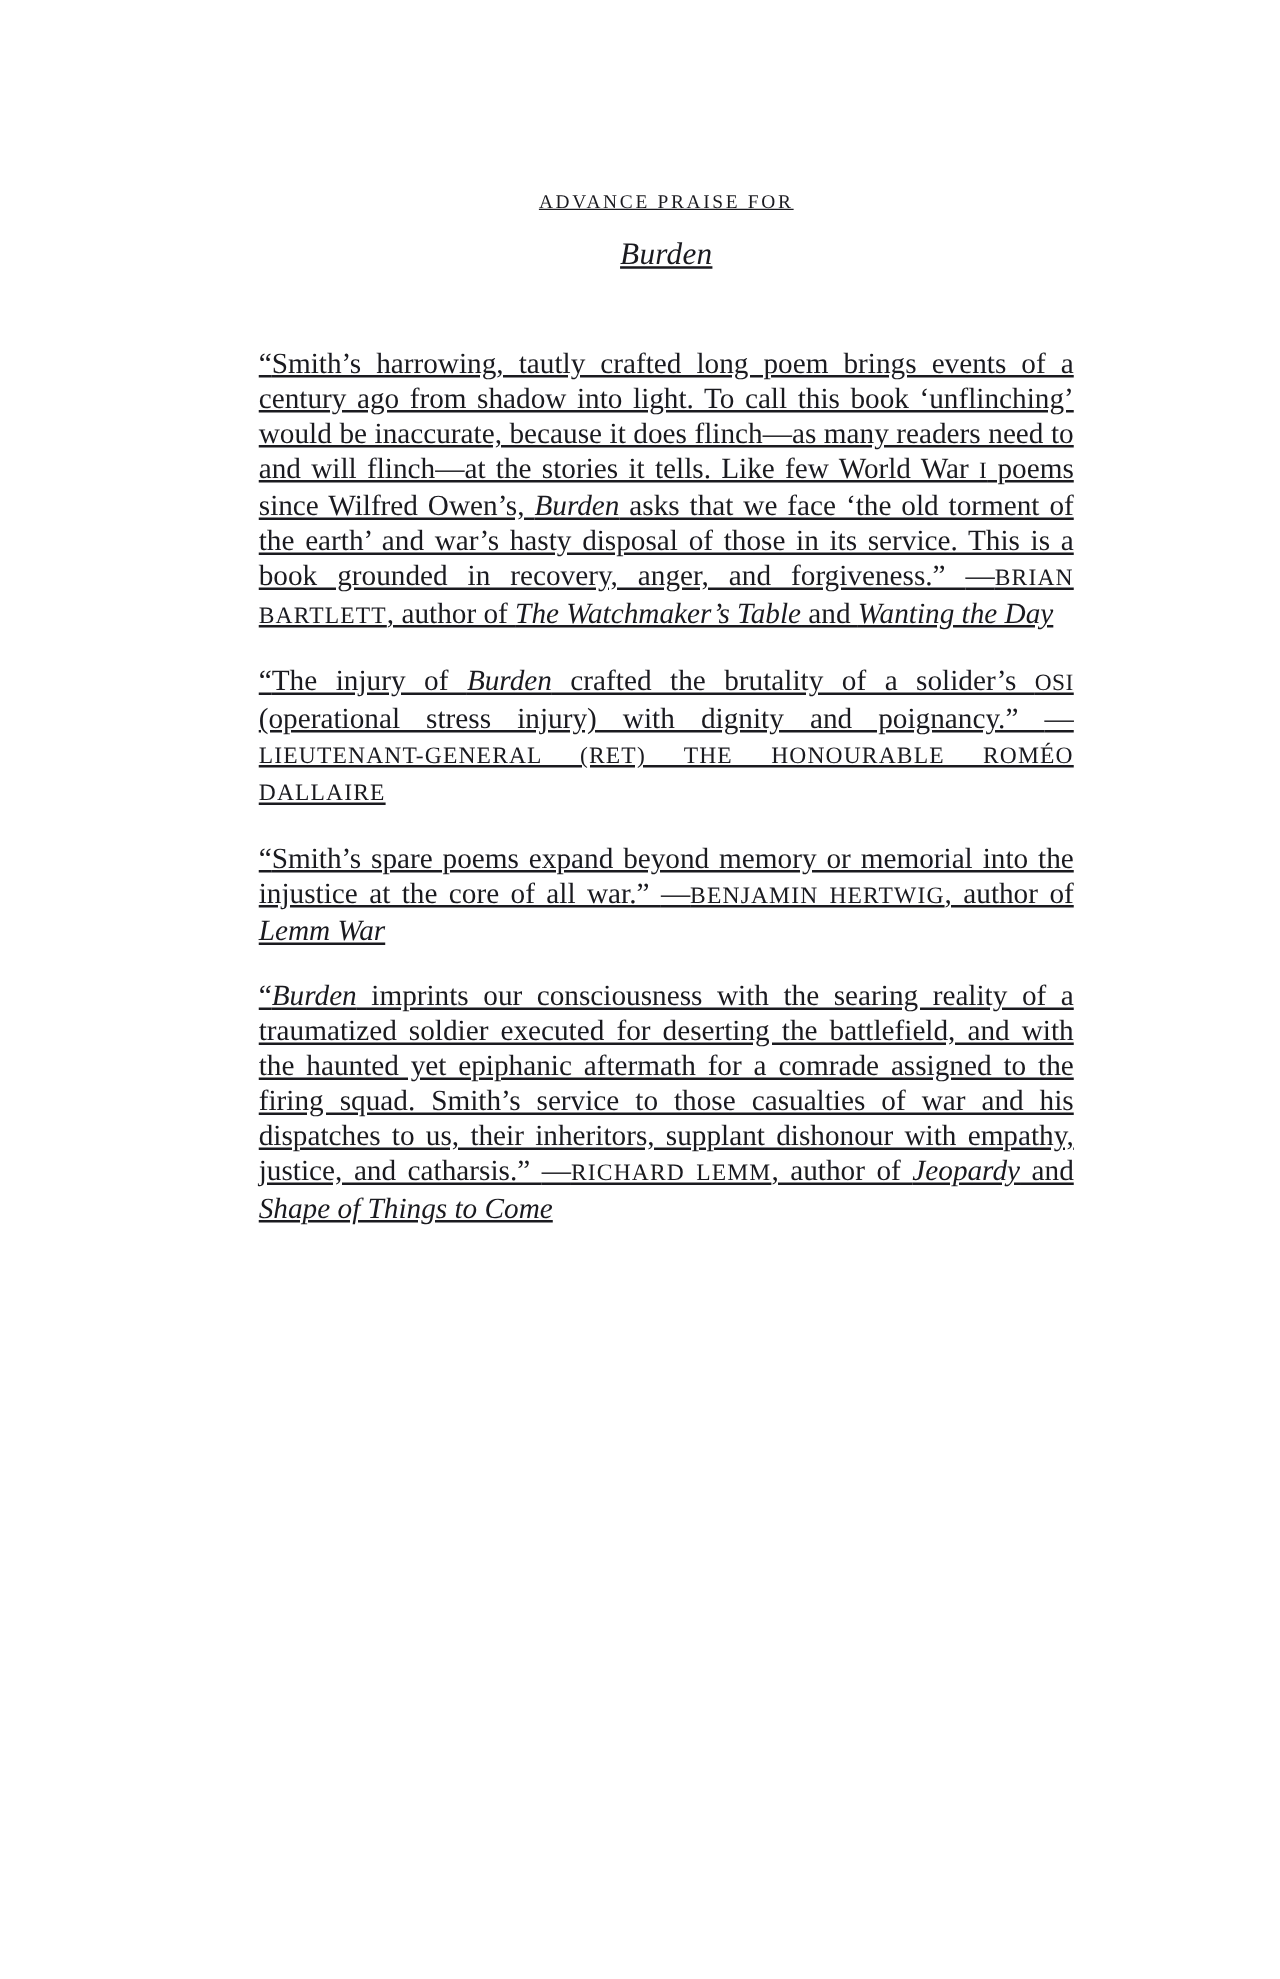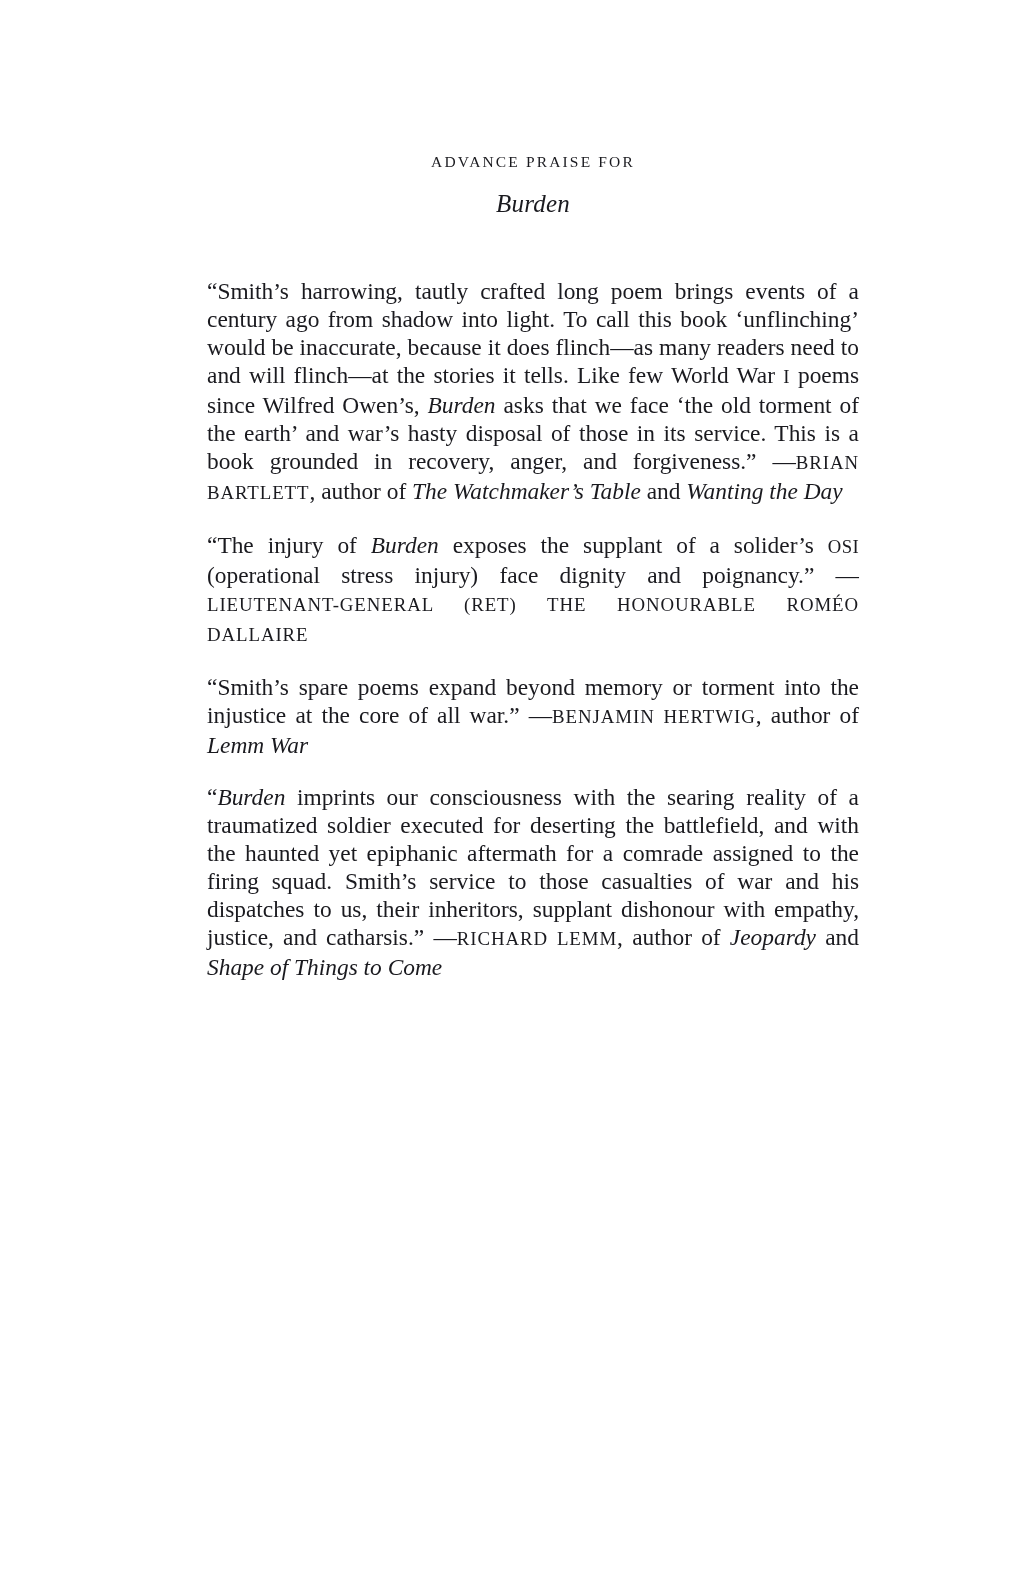--- a/index.html
+++ b/index.html
@@ -22,20 +22,21 @@
     height: 1583px;
     box-sizing: border-box;
     background: #ffffff;
   }
 
   .content {
     position: absolute;
     left: 207px;
     top: 152px;
     width: 652px;
+    text-decoration: underline;
   }
 
   
   .praise-head {
     text-align: center;
     margin: 0 0 0 0;
   }
   .praise-head .eyebrow {
     display: block;
     font-size: 16.5px;
@@ -108,21 +109,21 @@
 
     <div class="praise-head">
       <span class="eyebrow caps">Advance Praise for</span>
       <span class="booktitle">Burden</span>
     </div>
 
     <div class="quotes">
 
       <p class="quote"><span>“</span><span>Smith’s harrowing, tautly crafted long poem brings events of a century ago from shadow into light. To call this book ‘unflinching’ would be inaccurate, because it does flinch—as many readers need to and will flinch—at the stories it tells. Like few World War&nbsp;</span><span class="numeral">i</span><span>&nbsp;poems since Wilfred Owen’s, </span><i>Burden</i><span> asks that we face ‘the old torment of the earth’ and war’s hasty disposal of those in its service. This is a book grounded in recovery, anger, and forgiveness.” </span><span>—</span><span class="sc">Brian Bartlett</span><span>, author of </span><i>The Watchmaker’s Table</i><span> and </span><i>Wanting the Day</i></p>
 
-      <p class="quote"><span>“</span><span>The injury of </span><i>Burden</i><span> exposes the supplant of a solider’s </span><span class="sc-tight">osi</span><span> (operational stress injury) face dignity and poignancy.” </span><span>—</span><span class="sc">Lieutenant-General (ret) the Honourable Roméo Dallaire</span></p>
+      <p class="quote"><span>“</span><span>The injury of </span><i>Burden</i><span> crafted the brutality of a solider’s </span><span class="sc-tight">osi</span><span> (operational stress injury) with dignity and poignancy.” </span><span>—</span><span class="sc">Lieutenant-General (ret) the Honourable Roméo Dallaire</span></p>
 
-      <p class="quote"><span>“</span><span>Smith’s spare poems expand beyond memory or torment into the injustice at the core of all war.” </span><span>—</span><span class="sc">Benjamin Hertwig</span><span>, author of </span><i>Lemm War</i></p>
+      <p class="quote"><span>“</span><span>Smith’s spare poems expand beyond memory or memorial into the injustice at the core of all war.” </span><span>—</span><span class="sc">Benjamin Hertwig</span><span>, author of </span><i>Lemm War</i></p>
 
       <p class="quote"><span>“</span><i>Burden</i><span> imprints our consciousness with the searing reality of a traumatized soldier executed for deserting the battlefield, and with the haunted yet epiphanic aftermath for a comrade assigned to the firing squad. Smith’s service to those casualties of war and his dispatches to us, their inheritors, supplant dishonour with empathy, justice, and catharsis.” </span><span>—</span><span class="sc">Richard Lemm</span><span>, author of </span><i>Jeopardy</i><span> and </span><i>Shape of Things to Come</i></p>
 
     </div>
   </div>
 </div>
 
 </body></html>

